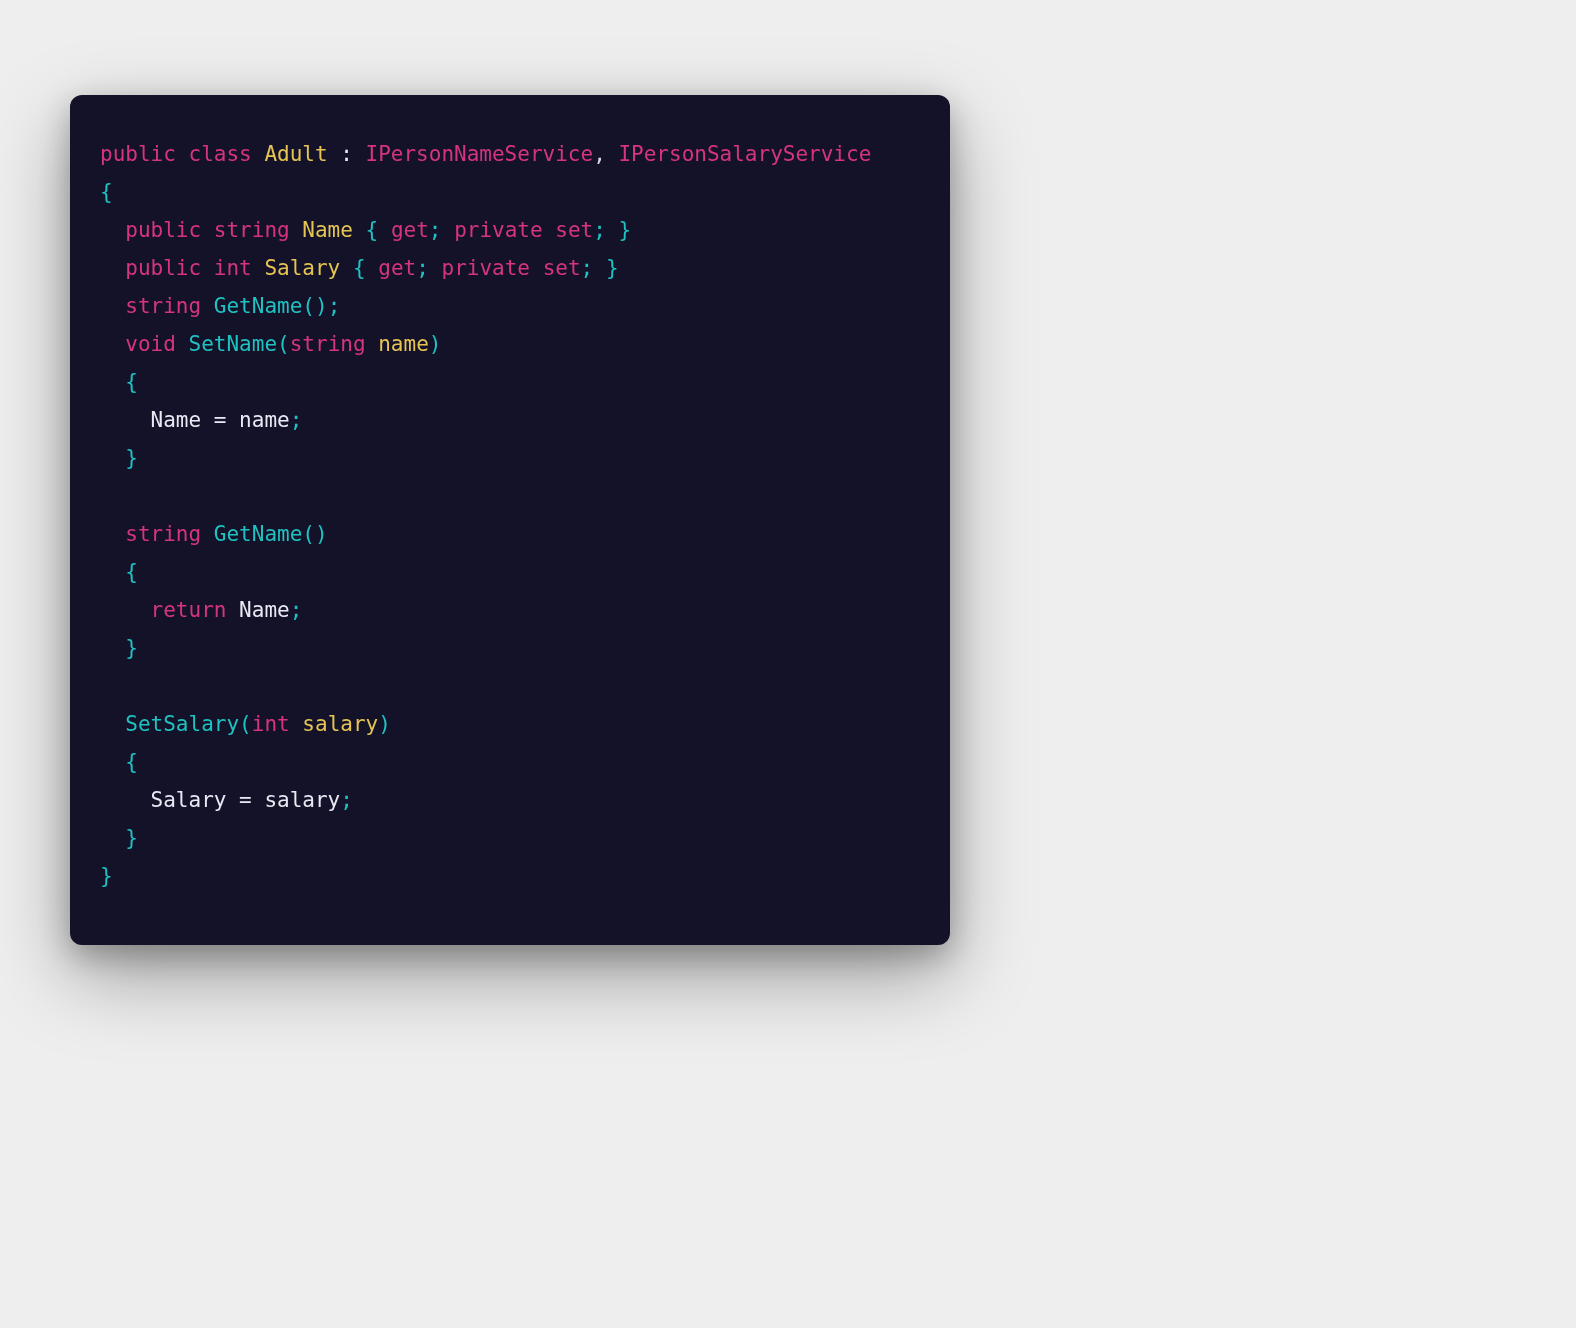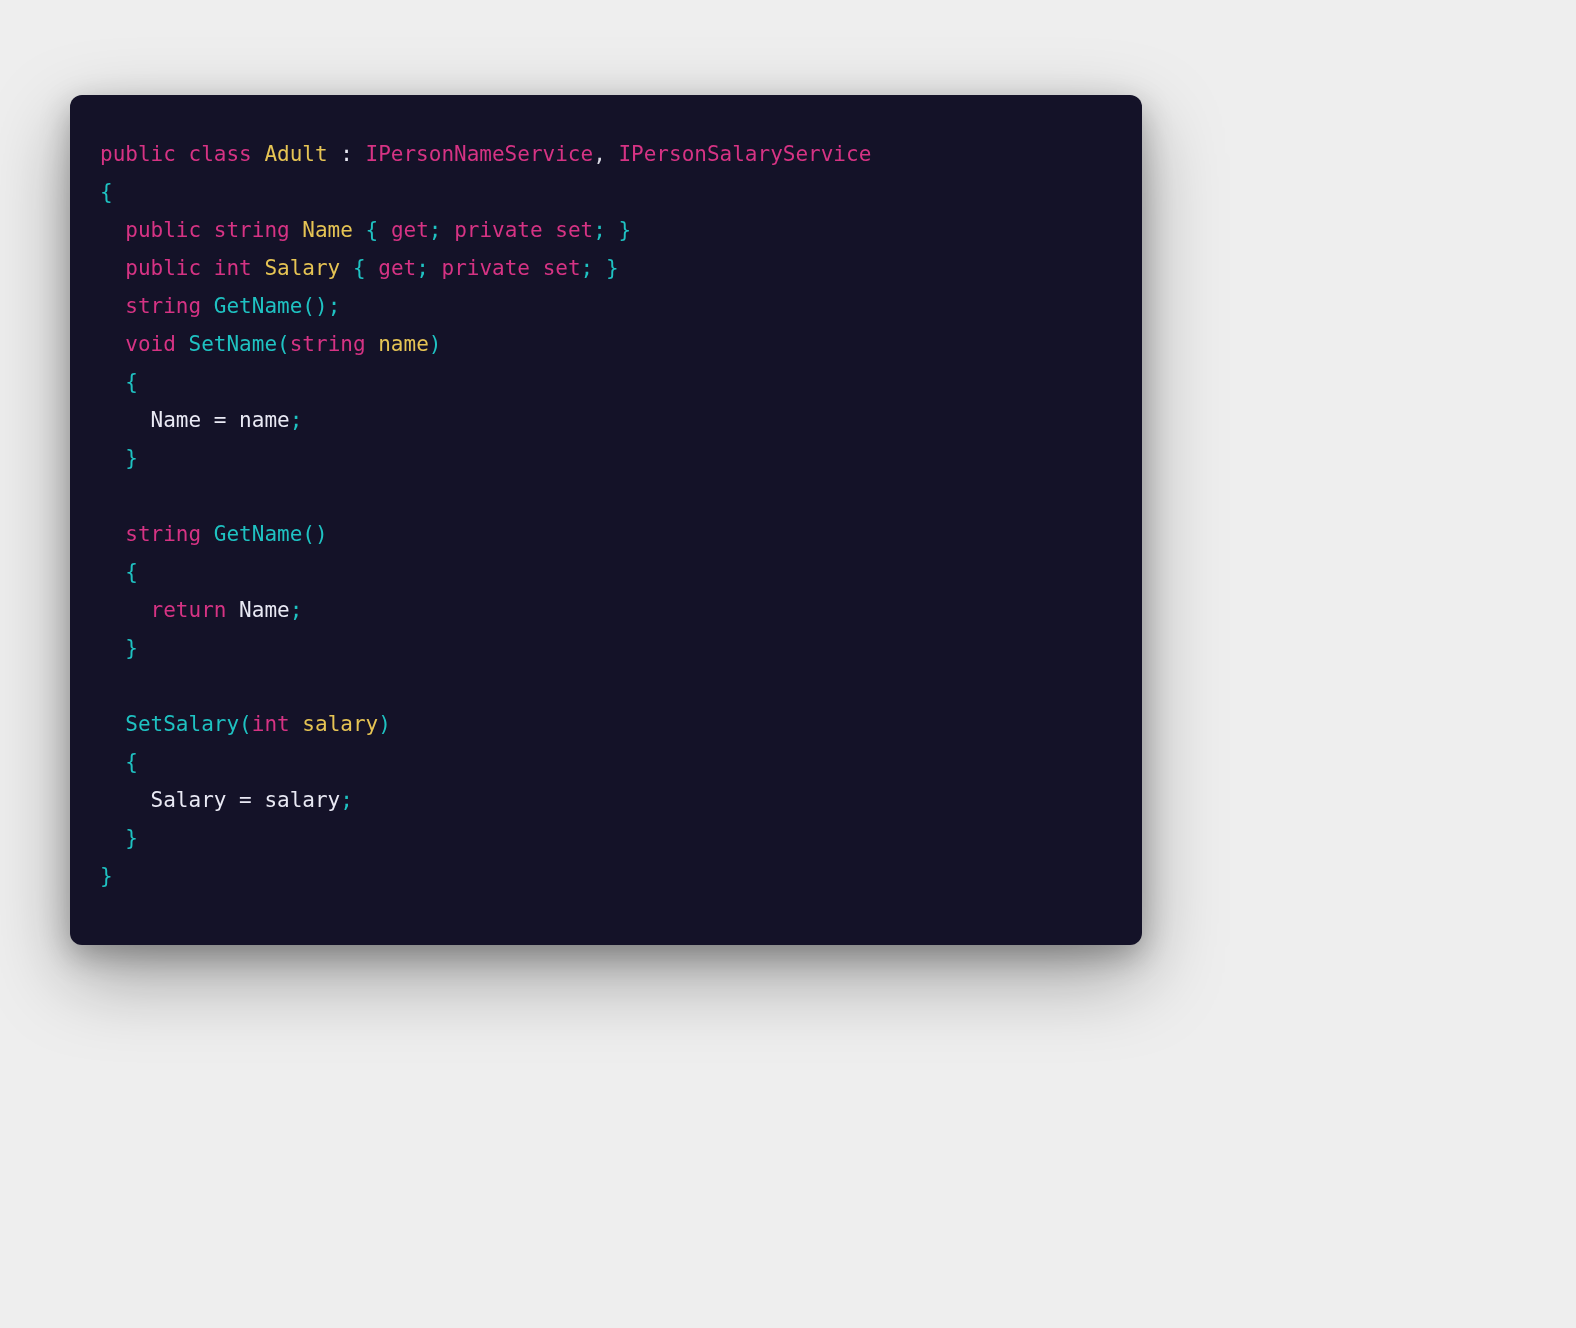--- a/index.html
+++ b/index.html
@@ -12,21 +12,21 @@
   }
   .stage {
     position: relative;
     width: 1576px;
     height: 1328px;
   }
   .code-card {
     position: absolute;
     left: 70px;
     top: 95px;
-    width: 1072px;
+    width: 880px;
     background: #141228;
     border-radius: 12px;
     box-shadow: 0 30px 80px rgba(0,0,0,0.35), 0 10px 30px rgba(0,0,0,0.25);
     padding: 40px 30px 50px 30px;
     box-sizing: border-box;
   }
   pre.code {
     margin: 0;
     padding: 0;
     white-space: pre;

